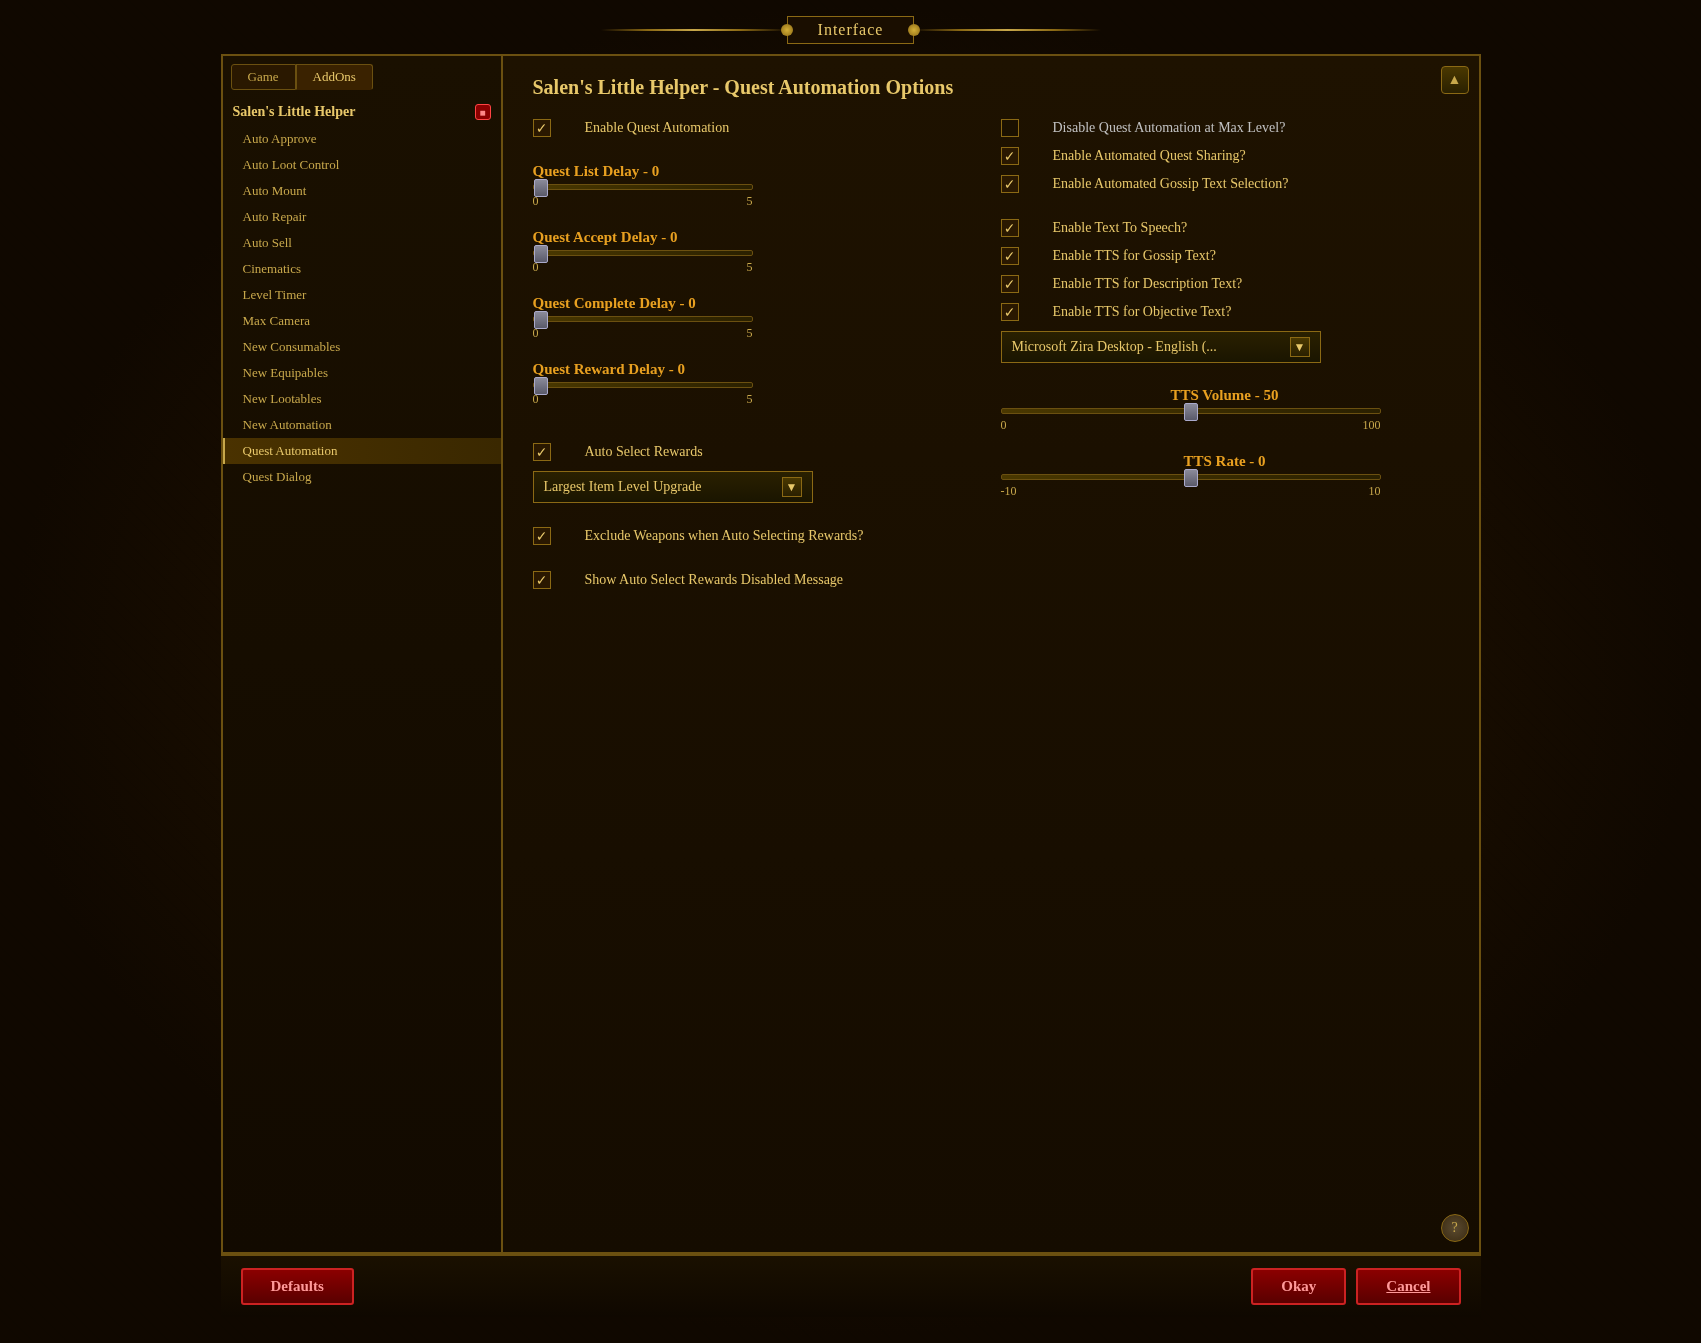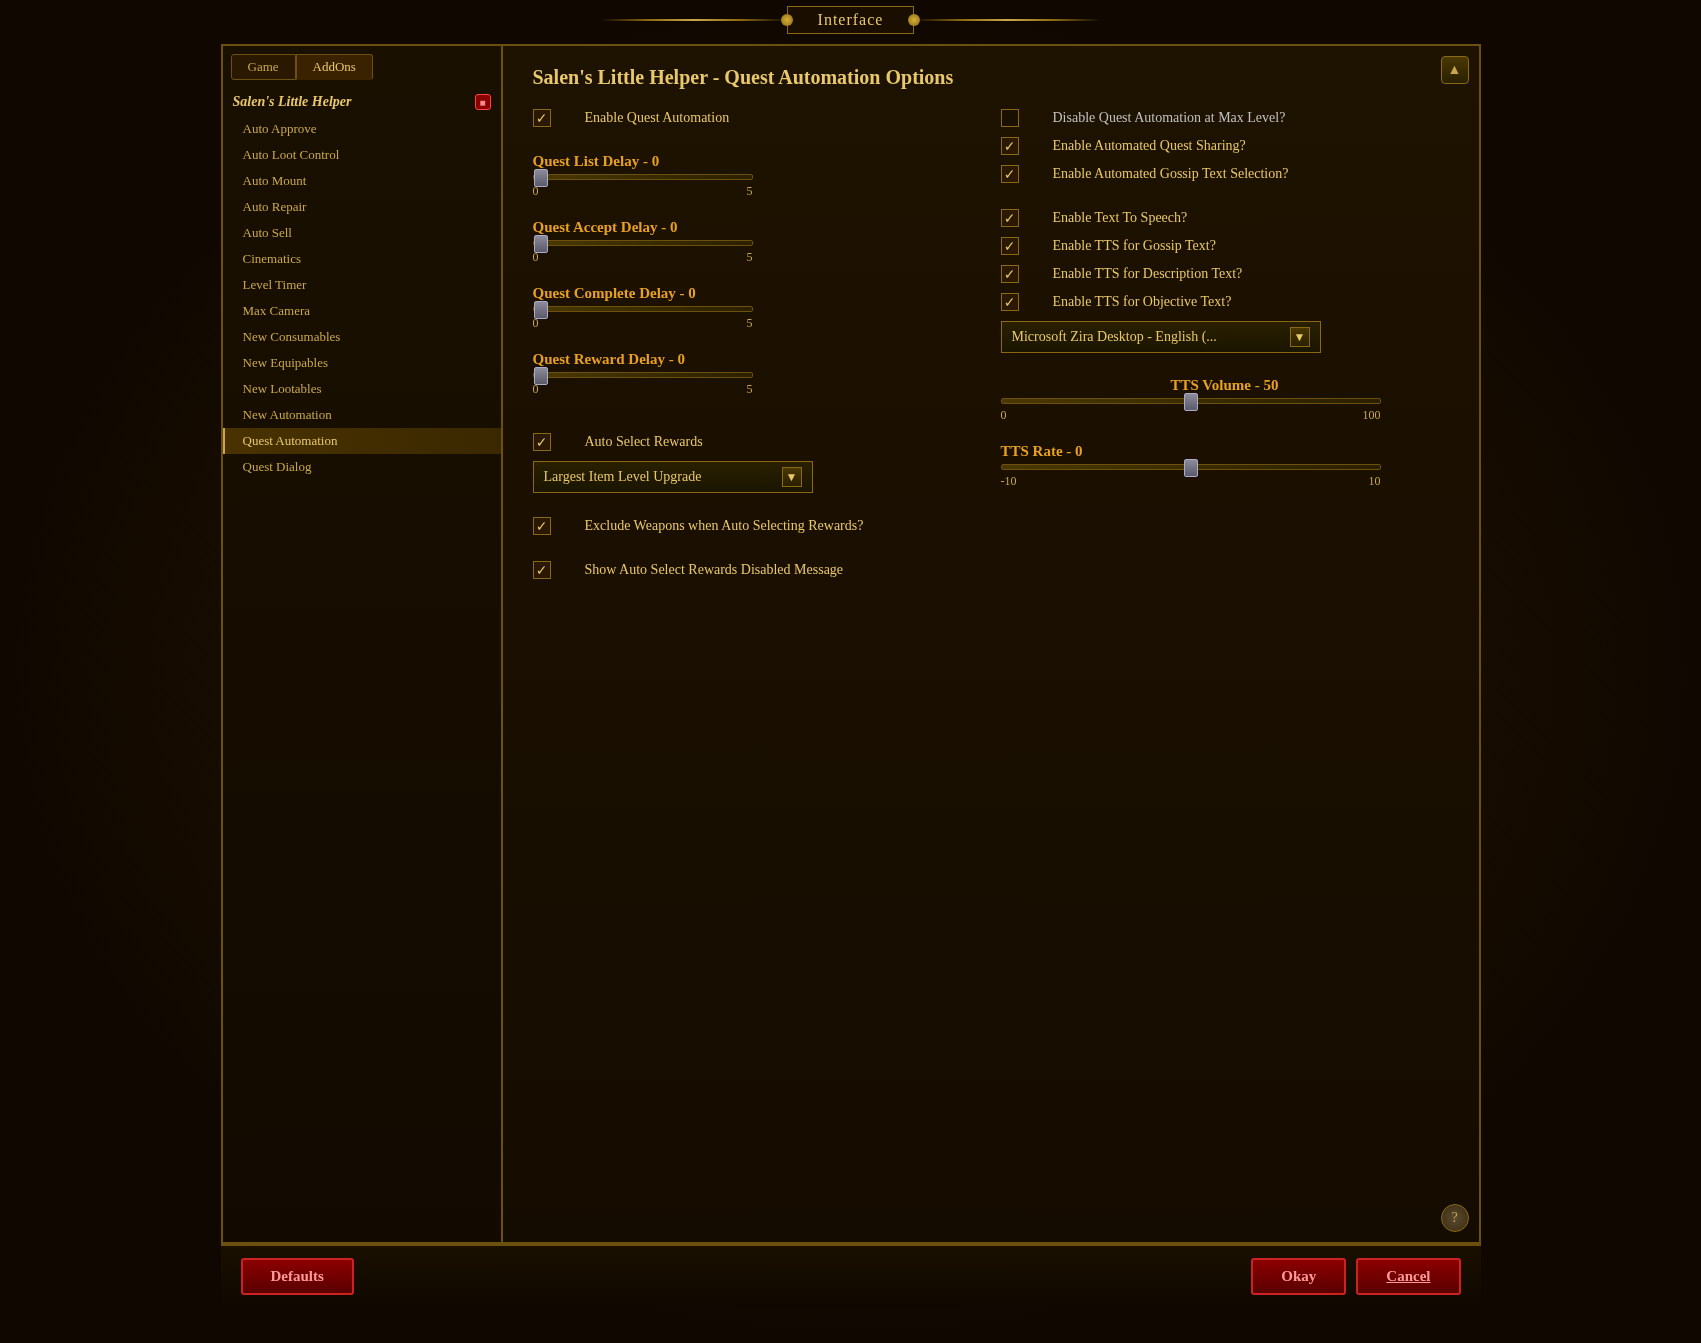--- a/index.html
+++ b/index.html
@@ -29,21 +29,21 @@
       pointer-events: none;
       z-index: 0;
     }
 
     .main-container {
       position: absolute;
       top: 0; left: 0; right: 0; bottom: 0;
       display: flex;
       flex-direction: column;
       align-items: center;
-      padding: 6px;
+      padding: 16px;
       z-index: 1;
     }
 
     
     .title-bar {
       display: flex;
       align-items: center;
       justify-content: center;
       width: 500px;
       margin-bottom: 10px;
@@ -115,21 +115,20 @@
     .tab:first-child { border-radius: 3px 0 0 3px; }
     .tab:last-child { border-radius: 0 3px 3px 0; }
 
     .sidebar-header {
       display: flex;
       align-items: center;
       padding: 6px 10px;
       color: #e8c86a;
       font-size: 14px;
       font-weight: bold;
-      font-style: italic;
     }
     .sidebar-header-close {
       width: 16px; height: 16px;
       background: #8b0000;
       border: 1px solid #ff4444;
       border-radius: 3px;
       margin-left: auto;
       display: flex; align-items: center; justify-content: center;
       color: #ff8888;
       font-size: 10px;
@@ -555,21 +554,21 @@
                 <div class="slider-thumb" style="left: calc(50% - 7px);"></div>
               </div>
               <div class="slider-range-labels wide">
                 <span>0</span>
                 <span>100</span>
               </div>
             </div>
           </div>
 
           <div class="slider-section">
-            <div class="slider-label" style="">TTS Rate - 0</div>
+            <div class="slider-label" style="text-align:center;">TTS Rate - 0</div>
             <div class="slider-track-container">
               <div class="slider-track wide">
                 <div class="slider-thumb" style="left: calc(50% - 7px);"></div>
               </div>
               <div class="slider-range-labels wide">
                 <span>-10</span>
                 <span>10</span>
               </div>
             </div>
           </div>

